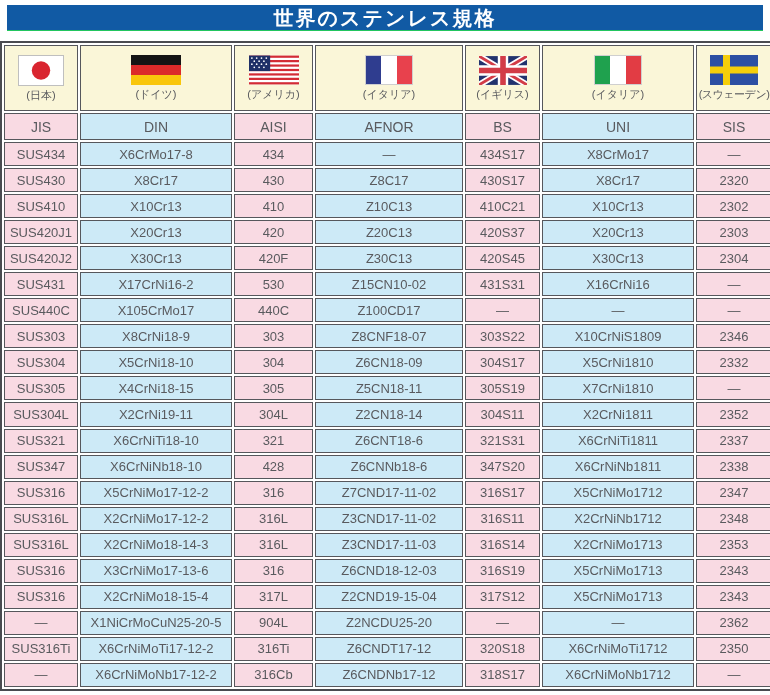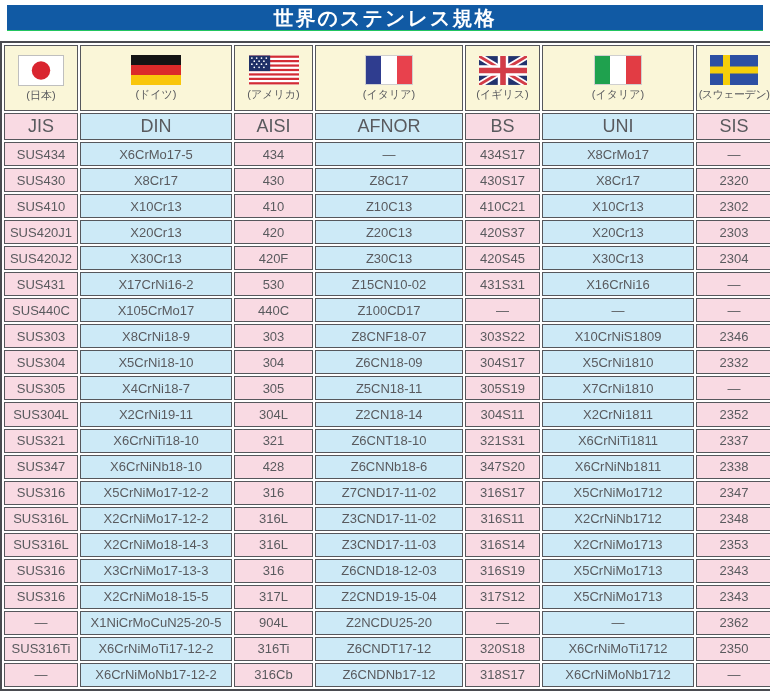--- a/index.html
+++ b/index.html
@@ -4,21 +4,21 @@
 <style>
   html,body{margin:0;padding:0;background:#ffffff;width:770px;height:695px;overflow:hidden;
     font-family:"Liberation Sans","DejaVu Sans",sans-serif;}
   .title-bar{margin:5px 7px 0 7px;height:25px;background:#115AA4;border-bottom:1px solid #22c55e;
     color:#ffffff;font-size:20px;font-weight:bold;text-align:center;line-height:26px;letter-spacing:2px;}
   table.std{table-layout:fixed;width:756px;height:650px;margin:10px auto 0 auto;
     border-collapse:separate;border-spacing:2px;background:#ffffff;border:2px solid #4A4B50;}
   td,th{border:1px solid #56575C;text-align:center;vertical-align:middle;overflow:hidden;
     padding:0;font-weight:normal;color:#595A5E;white-space:nowrap;}
   tr.flag-row th{background:#FAF6D8;height:64px;}
-  tr.std-row th{height:25px;font-size:18px;}
+  tr.std-row th{height:25px;font-size:14px;}
   td{font-size:13px;}
   .pink{background:#F9DAE3;}
   .blue{background:#CDEAF7;}
   .flag-wrap{display:flex;flex-direction:column;align-items:center;justify-content:center;gap:3px;}
   .flag-wrap svg{display:block;}
   .country-label{font-size:11px;color:#595A5E;line-height:13px;}
   th.col-sis .country-label{font-size:11px;letter-spacing:-0.5px;}
 </style>
 </head>
 <body>
@@ -141,21 +141,21 @@
       <th class="pink">AISI</th>
       <th class="blue">AFNOR</th>
       <th class="pink">BS</th>
       <th class="blue">UNI</th>
       <th class="pink">SIS</th>
     </tr>
   </thead>
   <tbody>
       <tr>
         <td class="pink">SUS434</td>
-        <td class="blue">X6CrMo17-5</td>
+        <td class="blue">X6CrMo17-8</td>
         <td class="pink">434</td>
         <td class="blue">―</td>
         <td class="pink">434S17</td>
         <td class="blue">X8CrMo17</td>
         <td class="pink">―</td>
       </tr>
       <tr>
         <td class="pink">SUS430</td>
         <td class="blue">X8Cr17</td>
         <td class="pink">430</td>
@@ -222,41 +222,41 @@
         <td class="pink">SUS304</td>
         <td class="blue">X5CrNi18-10</td>
         <td class="pink">304</td>
         <td class="blue">Z6CN18-09</td>
         <td class="pink">304S17</td>
         <td class="blue">X5CrNi1810</td>
         <td class="pink">2332</td>
       </tr>
       <tr>
         <td class="pink">SUS305</td>
-        <td class="blue">X4CrNi18-7</td>
+        <td class="blue">X4CrNi18-15</td>
         <td class="pink">305</td>
         <td class="blue">Z5CN18-11</td>
         <td class="pink">305S19</td>
         <td class="blue">X7CrNi1810</td>
         <td class="pink">―</td>
       </tr>
       <tr>
         <td class="pink">SUS304L</td>
         <td class="blue">X2CrNi19-11</td>
         <td class="pink">304L</td>
         <td class="blue">Z2CN18-14</td>
         <td class="pink">304S11</td>
         <td class="blue">X2CrNi1811</td>
         <td class="pink">2352</td>
       </tr>
       <tr>
         <td class="pink">SUS321</td>
         <td class="blue">X6CrNiTi18-10</td>
         <td class="pink">321</td>
-        <td class="blue">Z6CNT18-10</td>
+        <td class="blue">Z6CNT18-6</td>
         <td class="pink">321S31</td>
         <td class="blue">X6CrNiTi1811</td>
         <td class="pink">2337</td>
       </tr>
       <tr>
         <td class="pink">SUS347</td>
         <td class="blue">X6CrNiNb18-10</td>
         <td class="pink">428</td>
         <td class="blue">Z6CNNb18-6</td>
         <td class="pink">347S20</td>
@@ -285,30 +285,30 @@
         <td class="pink">SUS316L</td>
         <td class="blue">X2CrNiMo18-14-3</td>
         <td class="pink">316L</td>
         <td class="blue">Z3CND17-11-03</td>
         <td class="pink">316S14</td>
         <td class="blue">X2CrNiMo1713</td>
         <td class="pink">2353</td>
       </tr>
       <tr>
         <td class="pink">SUS316</td>
-        <td class="blue">X3CrNiMo17-13-3</td>
+        <td class="blue">X3CrNiMo17-13-6</td>
         <td class="pink">316</td>
         <td class="blue">Z6CND18-12-03</td>
         <td class="pink">316S19</td>
         <td class="blue">X5CrNiMo1713</td>
         <td class="pink">2343</td>
       </tr>
       <tr>
         <td class="pink">SUS316</td>
-        <td class="blue">X2CrNiMo18-15-5</td>
+        <td class="blue">X2CrNiMo18-15-4</td>
         <td class="pink">317L</td>
         <td class="blue">Z2CND19-15-04</td>
         <td class="pink">317S12</td>
         <td class="blue">X5CrNiMo1713</td>
         <td class="pink">2343</td>
       </tr>
       <tr>
         <td class="pink">―</td>
         <td class="blue">X1NiCrMoCuN25-20-5</td>
         <td class="pink">904L</td>

